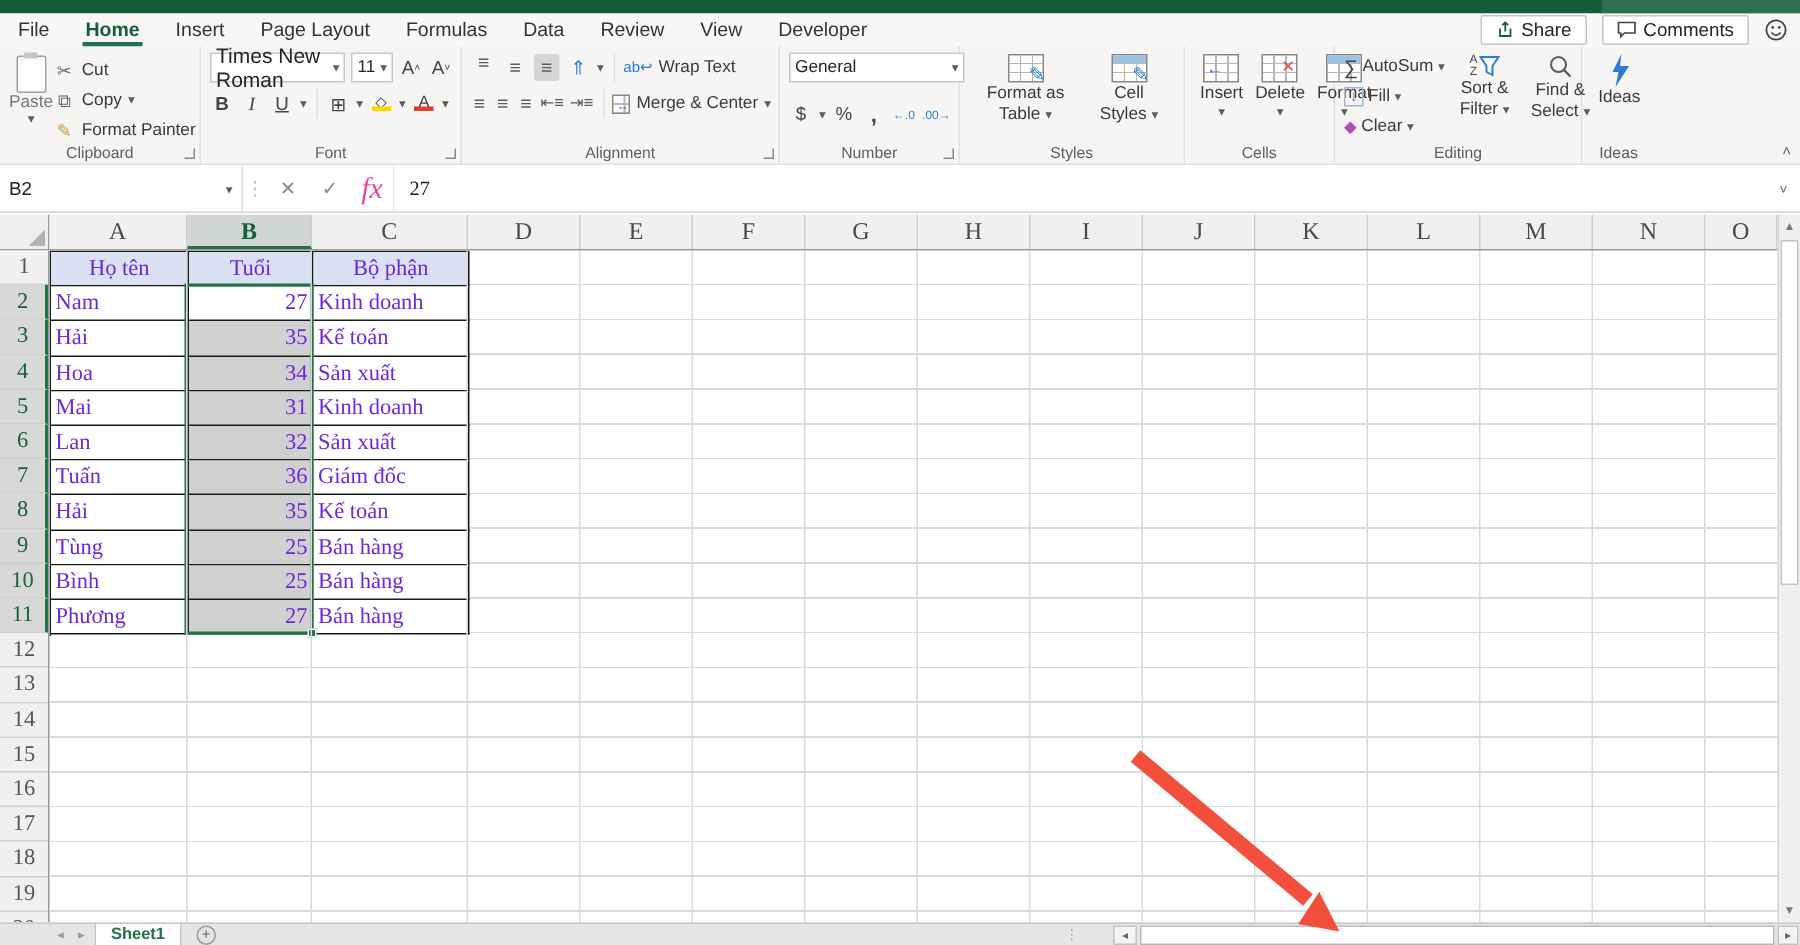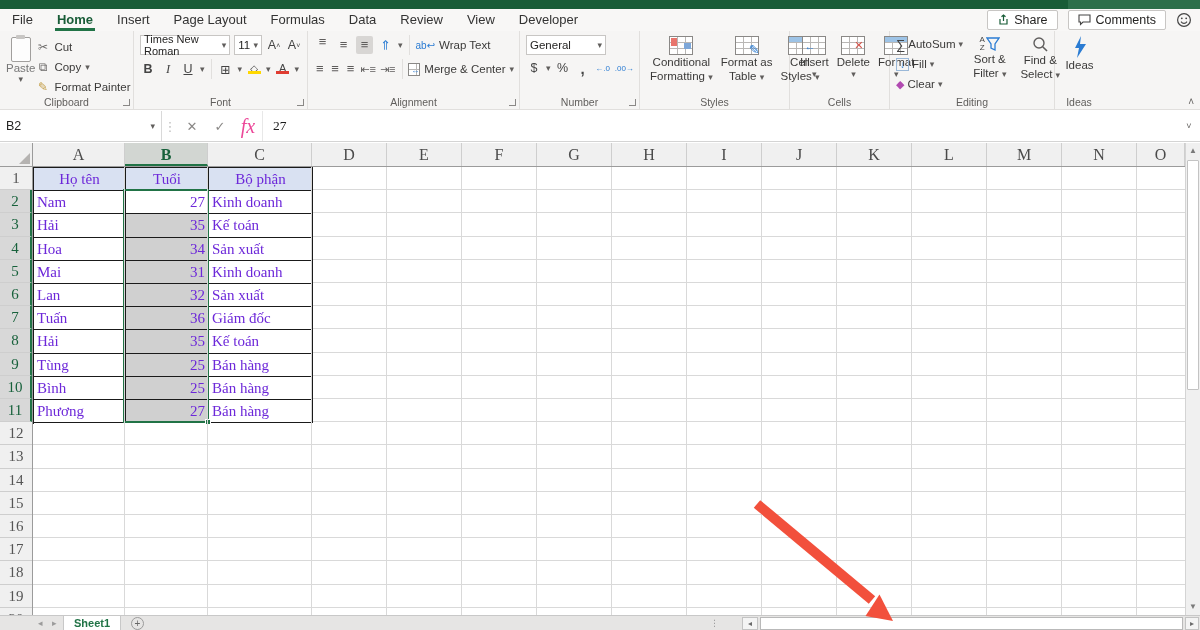--- a/index.html
+++ b/index.html
@@ -153,21 +153,21 @@
           </div>
       </div>
     </div>
     <div class="glabel">Clipboard</div>
     <div class="launcher"></div>
   </div>
 
   <div class="rgroup" style="width:174px">
     <div class="rowline" style="margin-bottom:4px">
       <div class="combo" style="width:100px">
-          <span style="font-size:11px">Times New Roman</span>
+          <span style="font-size:14px">Times New Roman</span>
           <span class="chv">▾</span>
         </div>
       <div class="combo" style="width:30px">
           <span>11</span>
           <span class="chv">▾</span>
         </div>
       <span class="fmtbtn">A<sup style="font-size:7px">˄</sup></span>
       <span class="fmtbtn">A<sup style="font-size:7px">˅</sup></span>
     </div>
     <div class="rowline">
@@ -215,46 +215,38 @@
           <span class="ov" style="left:2px;top:3px;color:#2b7cd3;font-size:8px">↔</span>
         </span>
       <span class="rtxt">Merge &amp; Center</span>
       <span class="chv">▾</span>
     </div>
     <div class="glabel">Alignment</div>
     <div class="launcher"></div>
   </div>
 
   <div class="rgroup" style="width:120px">
-    <div class="combo" style="width:80px;margin-bottom:4px">
+    <div class="combo" style="width:117px;margin-bottom:12px">
         <span>General</span>
         <span class="chv">▾</span>
       </div>
     <div class="rowline">
       <span class="fmtbtn">$</span>
         <span class="chv">▾</span>
       <span class="fmtbtn">%</span>
       <span class="fmtbtn" style="font-weight:bold;font-size:15px">,</span>
       <span class="fmtbtn" style="font-size:8px;color:#2b7cd3">←.0</span>
       <span class="fmtbtn" style="font-size:8px;color:#2b7cd3">.00→</span>
     </div>
     <div class="glabel">Number</div>
     <div class="launcher"></div>
   </div>
 
   <div class="rgroup" style="width:150px">
     <div style="display:flex;justify-content:space-around">
-      <div class="bigbtn">
-        <span class="tbl-icon">
-            <span class="ov" style="left:1px;top:1px;width:6px;height:8px;background:#e8756d"></span>
-            <span class="ov" style="right:1px;top:6px;width:7px;height:6px;background:#7da7d9"></span>
-          </span>
-        <span class="rtxt">Conditional</span>
-        <span class="rtxt"><span>Formatting</span> <span class="chv">▾</span></span>
-      </div>
       <div class="bigbtn">
         <span class="tbl-icon">
             <span class="ov" style="right:-2px;bottom:-2px;color:#2b7cd3;font-size:13px">✎</span>
           </span>
         <span class="rtxt">Format as</span>
         <span class="rtxt"><span>Table</span> <span class="chv">▾</span></span>
       </div>
       <div class="bigbtn">
         <span class="tbl-icon">
             <span class="ov" style="left:0;top:0;width:22px;height:5px;background:#9dc3e6"></span>

